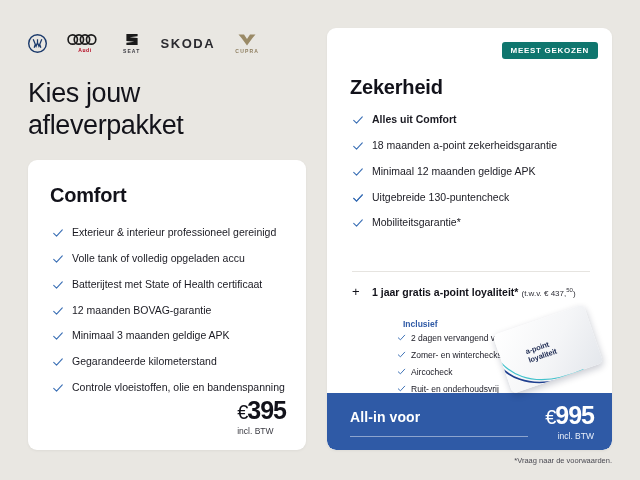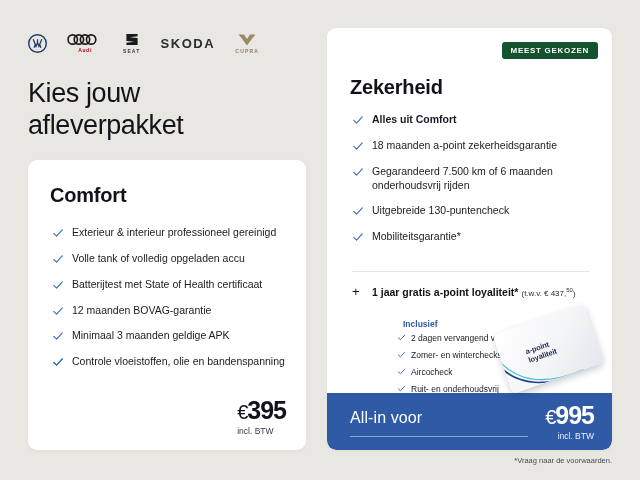--- a/index.html
+++ b/index.html
@@ -37,21 +37,21 @@
   .card-zeker{left:327px;top:28px;width:285px;height:422px;overflow:hidden;}
 
   .card-title{
     font-size:20px;font-weight:700;letter-spacing:-.2px;color:#12121a;margin:0;
   }
   .comfort-title{position:absolute;left:22px;top:24px;}
   .zeker-title{position:absolute;left:23px;top:48px;}
 
   .badge{
     position:absolute;right:14px;top:14px;
-    background:#14532d;color:#ffffff;
+    background:#0f766e;color:#ffffff;
     font-size:8px;font-weight:700;letter-spacing:.7px;
     padding:4px 9px 4px 9px;border-radius:3px;
     white-space:nowrap;
   }
 
   ul.feat{list-style:none;margin:0;padding:0;}
   ul.feat li{
     position:relative;padding-left:20px;margin-bottom:12px;
     font-size:10.5px;line-height:1.32;color:#1a1a22;
   }
@@ -106,21 +106,21 @@
   .price-comfort{position:absolute;right:20px;bottom:14px;text-align:left;}
   .price-main{font-size:25px;font-weight:700;letter-spacing:-1px;line-height:1;color:#12121a;}
   .price-main .eur{font-size:20px;font-weight:400;letter-spacing:-1px;}
   .price-sub{font-size:8.5px;color:#3a3a42;margin-top:3px;}
 
   .allin{
     position:absolute;left:0;bottom:0;width:285px;height:57px;
     background:#2f5aa6;border-radius:0 0 9px 9px;
   }
   .allin-label{
-    position:absolute;left:23px;top:16px;font-size:16px;color:#ffffff;font-weight:400;letter-spacing:.1px;
+    position:absolute;left:23px;top:16px;font-size:14px;color:#ffffff;font-weight:700;letter-spacing:.1px;
   }
   .allin-rule{position:absolute;left:23px;bottom:13px;width:178px;height:1px;background:rgba(255,255,255,.45);}
   .allin-price{position:absolute;right:18px;top:10px;text-align:right;color:#ffffff;}
   .allin-price .price-main{color:#ffffff;}
   .allin-price .price-sub{color:#eaf0fa;}
 
   .footnote{
     position:absolute;right:28px;top:456px;font-size:7.5px;color:#4a4a52;
   }
 </style>
@@ -219,20 +219,21 @@
             </svg>
         </span>
         <span>Minimaal 3 maanden geldige APK</span>
       </li>
       <li>
         <span class="chk">
           <svg width="12" height="12" viewBox="0 0 14 14">
               <path d="M2 7.5 L5.3 10.6 L12 3.4" fill="none" stroke="#3a6fb5" stroke-width="1.3" stroke-linecap="round" stroke-linejoin="round"></path>
             </svg>
         </span>
+        <span>Gegarandeerde kilometerstand</span>
       </li>
       <li>
         <span class="chk">
           <svg width="12" height="12" viewBox="0 0 14 14">
               <path d="M2 7.5 L5.3 10.6 L12 3.4" fill="none" stroke="#3a6fb5" stroke-width="1.3" stroke-linecap="round" stroke-linejoin="round"></path>
             </svg>
         </span>
         <span>Controle vloeistoffen, olie en bandenspanning</span>
       </li>
     </ul>
@@ -265,21 +266,28 @@
             </svg>
         </span>
         <span>18 maanden a-point zekerheidsgarantie</span>
       </li>
       <li>
         <span class="chk">
           <svg width="12" height="12" viewBox="0 0 14 14">
               <path d="M2 7.5 L5.3 10.6 L12 3.4" fill="none" stroke="#3a6fb5" stroke-width="1.3" stroke-linecap="round" stroke-linejoin="round"></path>
             </svg>
         </span>
-        <span>Gegarandeerd 7.500 km of 6 maanden onderhoudsvrij rijden</span>
+        <span>Minimaal 12 maanden geldige APK</span>
+      </li>
+      <li>
+        <span class="chk">
+          <svg width="12" height="12" viewBox="0 0 14 14">
+              <path d="M2 7.5 L5.3 10.6 L12 3.4" fill="none" stroke="#3a6fb5" stroke-width="1.3" stroke-linecap="round" stroke-linejoin="round"></path>
+            </svg>
+        </span>
       </li>
       <li>
         <span class="chk">
           <svg width="12" height="12" viewBox="0 0 14 14">
               <path d="M2 7.5 L5.3 10.6 L12 3.4" fill="none" stroke="#3a6fb5" stroke-width="1.3" stroke-linecap="round" stroke-linejoin="round"></path>
             </svg>
         </span>
         <span>Uitgebreide 130-puntencheck</span>
       </li>
       <li>

